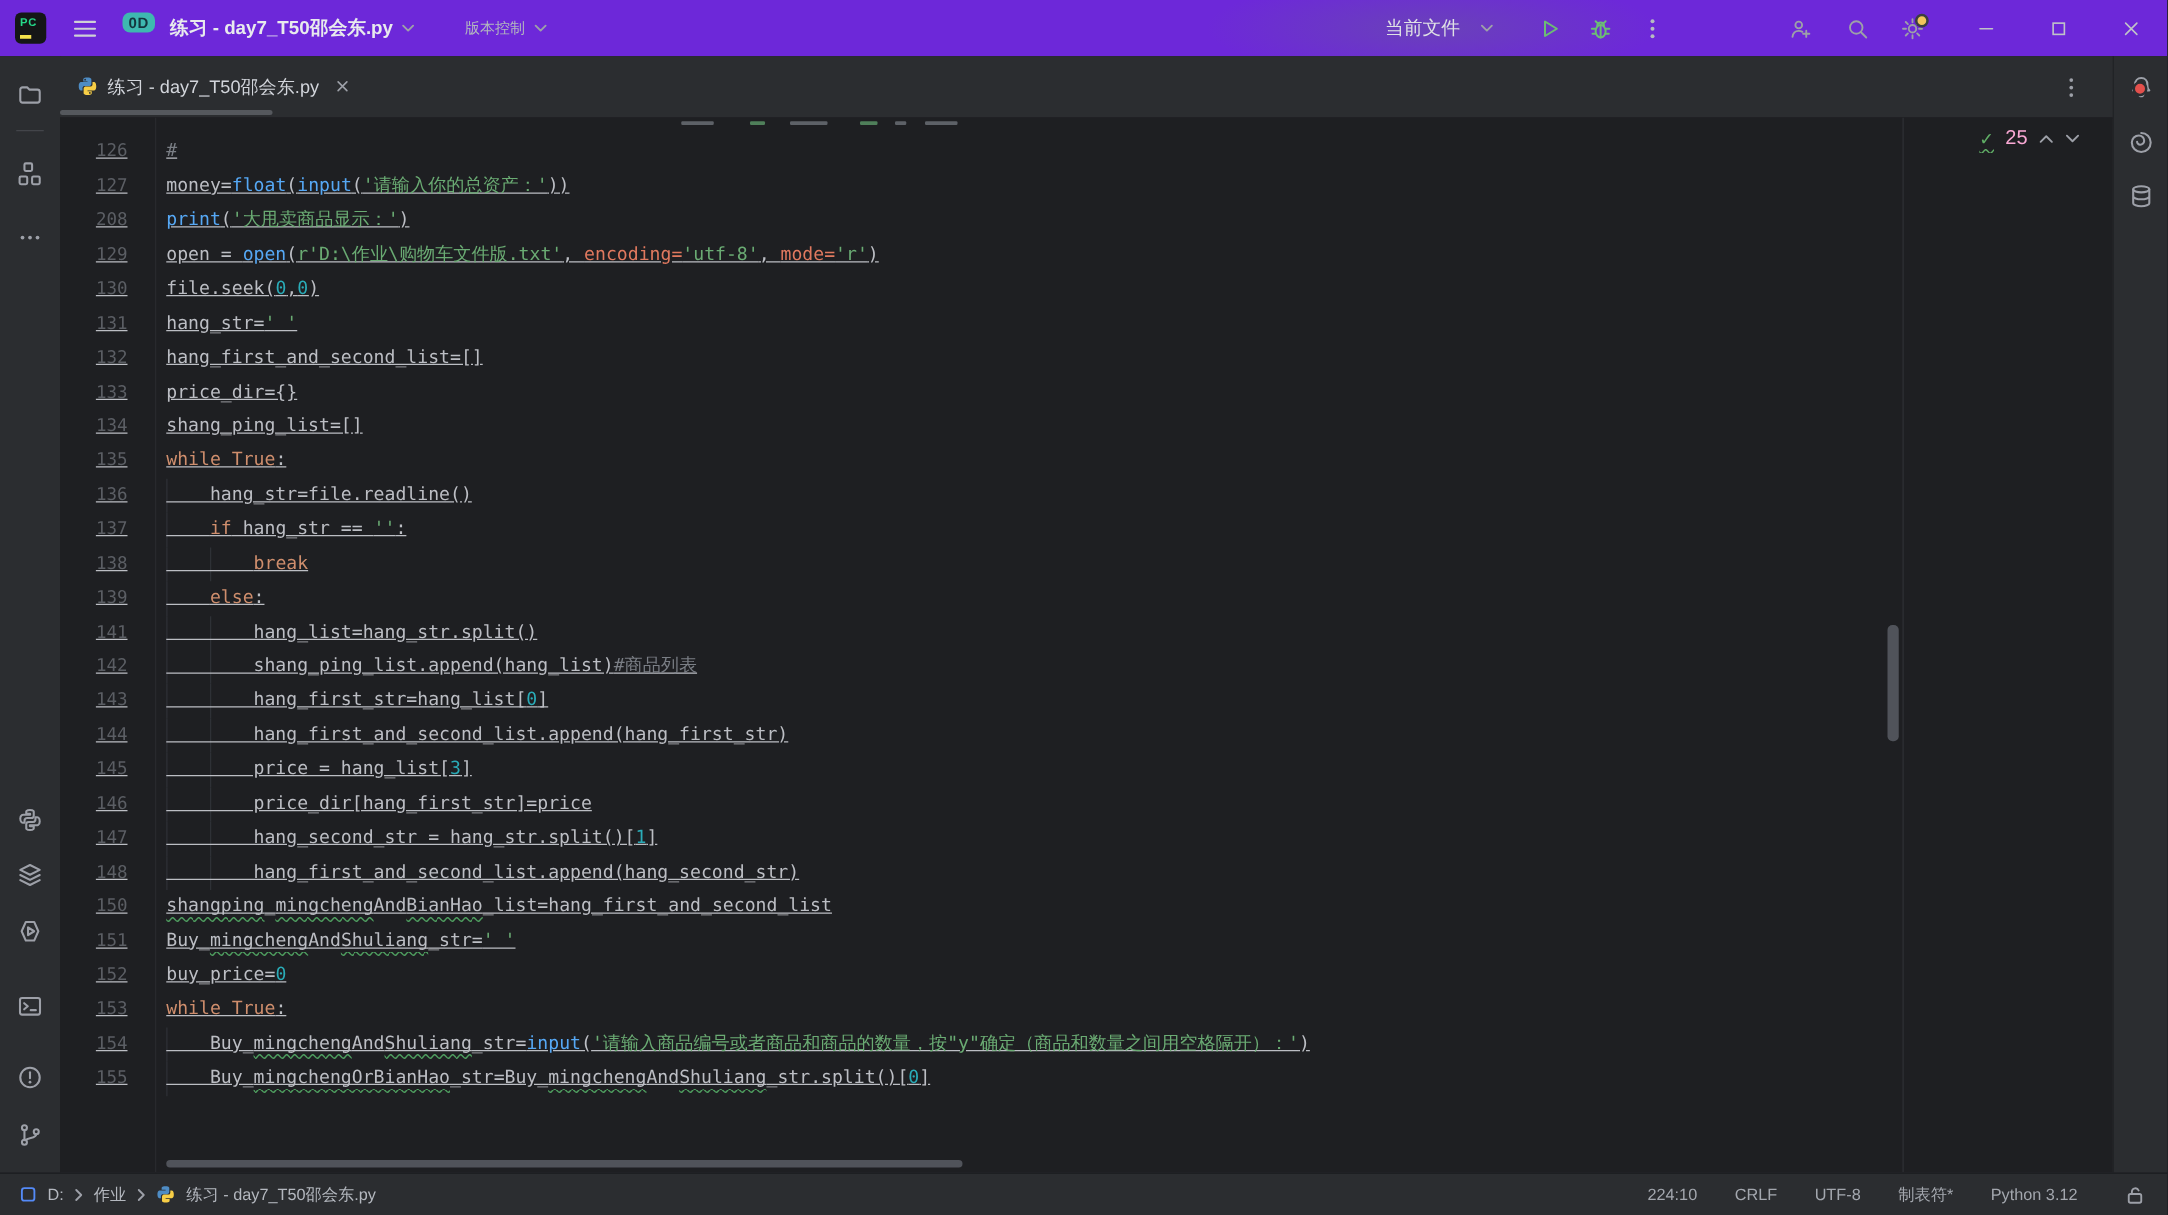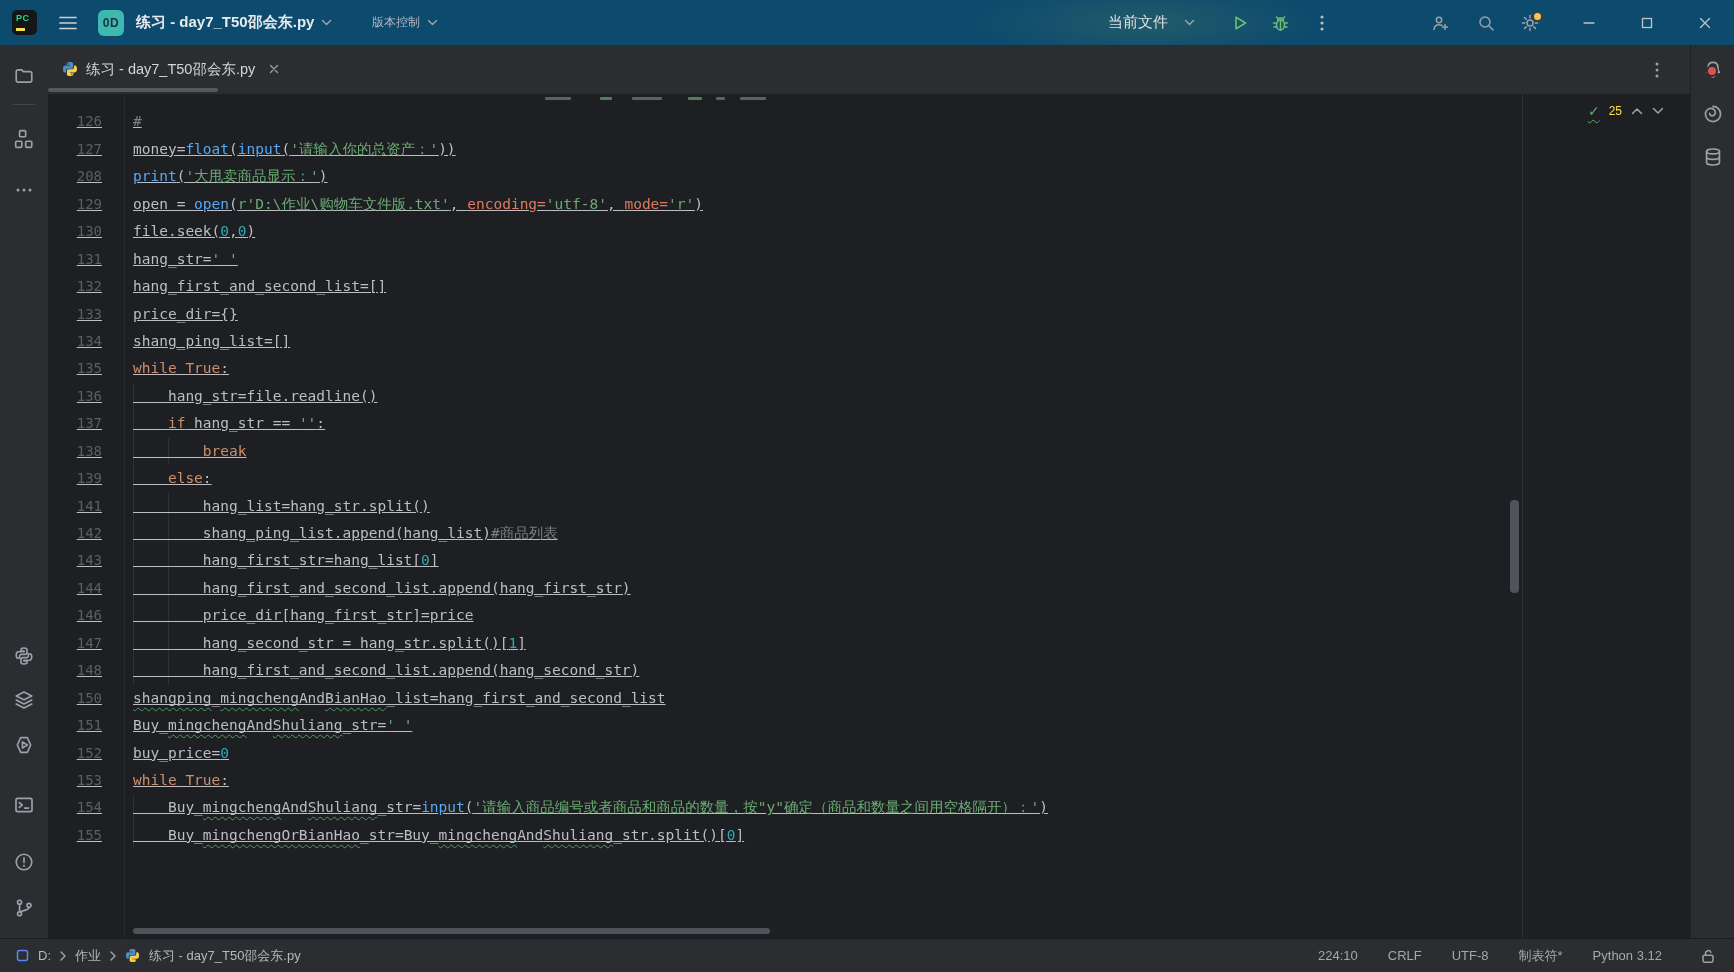--- a/index.html
+++ b/index.html
@@ -1,29 +1,29 @@
 <!DOCTYPE html>
 <html><head>
 <meta charset="utf-8">
 <style>
   html,body{margin:0;padding:0;background:#1e1f22;}
   .screen{position:relative;width:1734px;height:972px;overflow:hidden;background:#2b2d30;
           font-family:"Liberation Sans","DejaVu Sans",sans-serif;color:#bcbec4;}
   svg{display:block;}
 
   
-  .titlebar{position:absolute;left:0;top:0;width:1734px;height:45px;background:#0c4a6e;border-bottom:1px solid #1a1b1e;}
+  .titlebar{position:absolute;left:0;top:0;width:1734px;height:45px;background:#6d28d9;border-bottom:1px solid #1a1b1e;}
   .titlebar .haze{position:absolute;left:930px;top:0;width:430px;height:45px;
       background:radial-gradient(ellipse 60% 130% at 50% 50%, rgba(96,140,92,.25), transparent 70%);}
   .applogo{position:absolute;left:12px;top:10px;width:25px;height:25px;border-radius:5px;background:#151617;
            display:flex;align-items:flex-start;justify-content:flex-start;padding:4px;box-sizing:border-box;}
   .applogo .pc{font-size:9px;font-weight:bold;color:#24d889;letter-spacing:.5px;line-height:9px;}
   .applogo .bar{position:absolute;left:4px;bottom:4px;width:9px;height:3px;background:#f5e34c;}
   .tb-btn{position:absolute;top:7px;width:32px;height:32px;border-radius:5px;display:flex;align-items:center;justify-content:center;}
-  .badge{position:absolute;left:98px;top:10px;width:26px;height:26px;border-radius:6px;background:#3eb8b0;
+  .badge{position:absolute;left:98px;top:10px;width:26px;height:16px;border-radius:6px;background:#3eb8b0;
          display:flex;align-items:center;justify-content:center;font-size:12px;font-weight:800;color:#14353e;letter-spacing:.5px;}
   .widget{position:absolute;top:0;height:45px;display:flex;align-items:center;gap:7px;}
   .proj-label{font-size:15px;font-weight:600;color:#e8eaed;}
   .vcs-label{font-size:12px;color:#b3b7be;}
   .runcfg-label{font-size:15px;color:#dfe1e5;}
   .windowbtns{position:absolute;right:0;top:0;height:45px;display:flex;}
   .winbtn{width:58px;height:45px;display:flex;align-items:center;justify-content:center;}
   .dot-badge{position:absolute;right:3px;top:4px;width:7px;height:7px;border-radius:50%;background:#f2c55c;border:2px solid #3b3e41;}
 
   
@@ -57,21 +57,21 @@
   .t-s{color:#6aab73;}
   .t-n{color:#2aacb8;}
   .t-c{color:#7a7e85;}
   .t-a{color:#e0795f;}
   .t-pw{color:#bcbec4;text-decoration:underline wavy #4e9e5f 1px;text-underline-offset:4px;text-decoration-skip-ink:none;}
   .frag{position:absolute;height:3px;border-radius:1px;background:#5d6167;top:3px;}
   .frag.g{background:#4f7f5a;}
   .inspections{position:absolute;right:26px;top:5px;height:24px;display:flex;align-items:center;gap:9px;z-index:5;}
   .insp-check{font-size:14px;font-weight:bold;color:#5fad65;text-decoration:underline wavy #5fad65 1px;
               text-underline-offset:3px;text-decoration-skip-ink:none;}
-  .insp-count{font-size:12px;color:#fde047;}
+  .insp-count{font-size:16px;color:#f9a8d4;}
   .vscroll{position:absolute;left:1462px;top:406px;width:9px;height:93px;border-radius:4px;background:#50535a;z-index:6;}
   .hscroll{position:absolute;left:85px;top:834px;width:637px;height:6px;border-radius:3px;background:#50535a;z-index:6;}
 
   
   .statusbar{position:absolute;left:0;top:938px;width:1734px;height:34px;background:#2b2d30;border-top:1px solid #1a1b1e;
              display:flex;align-items:center;justify-content:space-between;box-sizing:border-box;padding:0 18px 0 16px;}
   .crumbs{display:flex;align-items:center;gap:9px;font-size:13px;color:#b4b8bf;}
   .sb-right{display:flex;align-items:center;gap:30px;font-size:13px;color:#a3a7ae;}
   .sb-item{cursor:default;}
   .lockwrap{margin-left:8px;display:flex;align-items:center;}
@@ -434,20 +434,26 @@
           </div>
           <div class="row">
             <i class="guide" style="left: 85px;"></i>
             <i class="guide" style="left: 119.9px;"></i>
             <span class="ln">144</span>
             <span class="code"><span class="t-p">        hang_first_and_second_list.append(hang_first_str)</span></span>
           </div>
           <div class="row">
             <i class="guide" style="left: 85px;"></i>
             <i class="guide" style="left: 119.9px;"></i>
+            <span class="ln">145</span>
+            <span class="code"><span class="t-p">        price = hang_list[</span><span class="t-n">3</span><span class="t-p">]</span></span>
+          </div>
+          <div class="row">
+            <i class="guide" style="left: 85px;"></i>
+            <i class="guide" style="left: 119.9px;"></i>
             <span class="ln">146</span>
             <span class="code"><span class="t-p">        price_dir[hang_first_str]=price</span></span>
           </div>
           <div class="row">
             <i class="guide" style="left: 85px;"></i>
             <i class="guide" style="left: 119.9px;"></i>
             <span class="ln">147</span>
             <span class="code"><span class="t-p">        hang_second_str = hang_str.split()[</span><span class="t-n">1</span><span class="t-p">]</span></span>
           </div>
           <div class="row">

